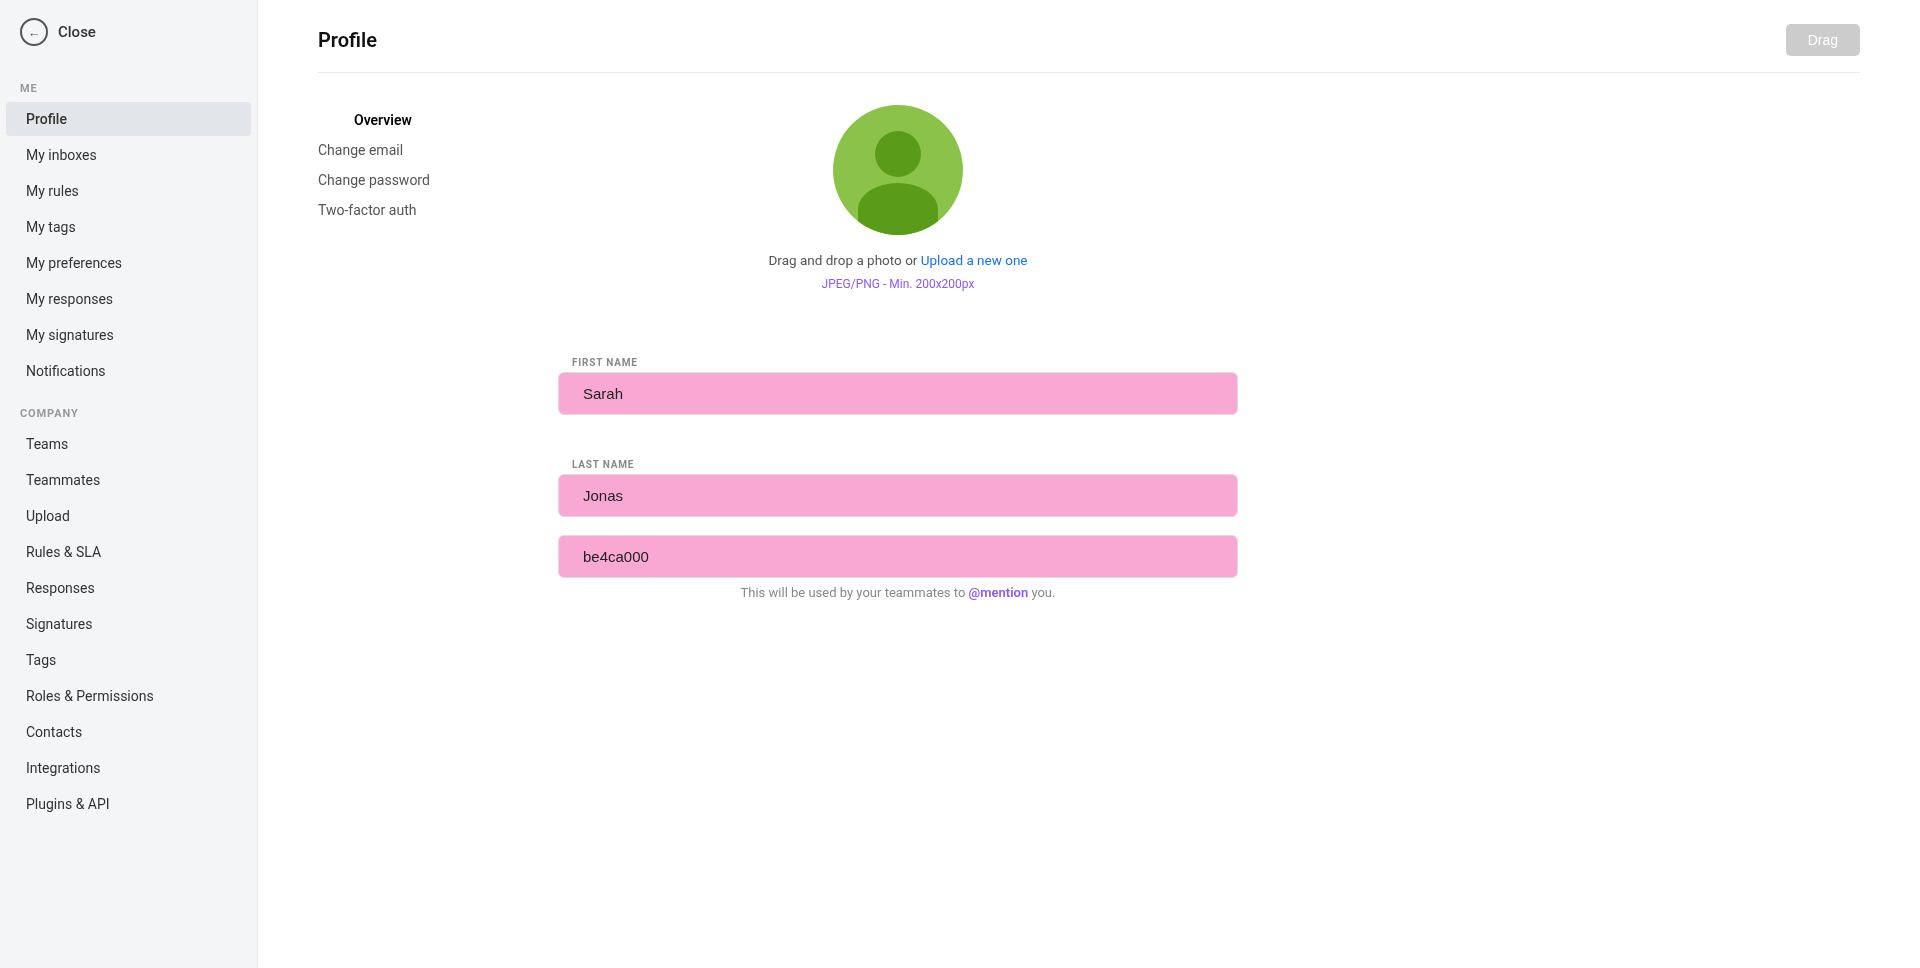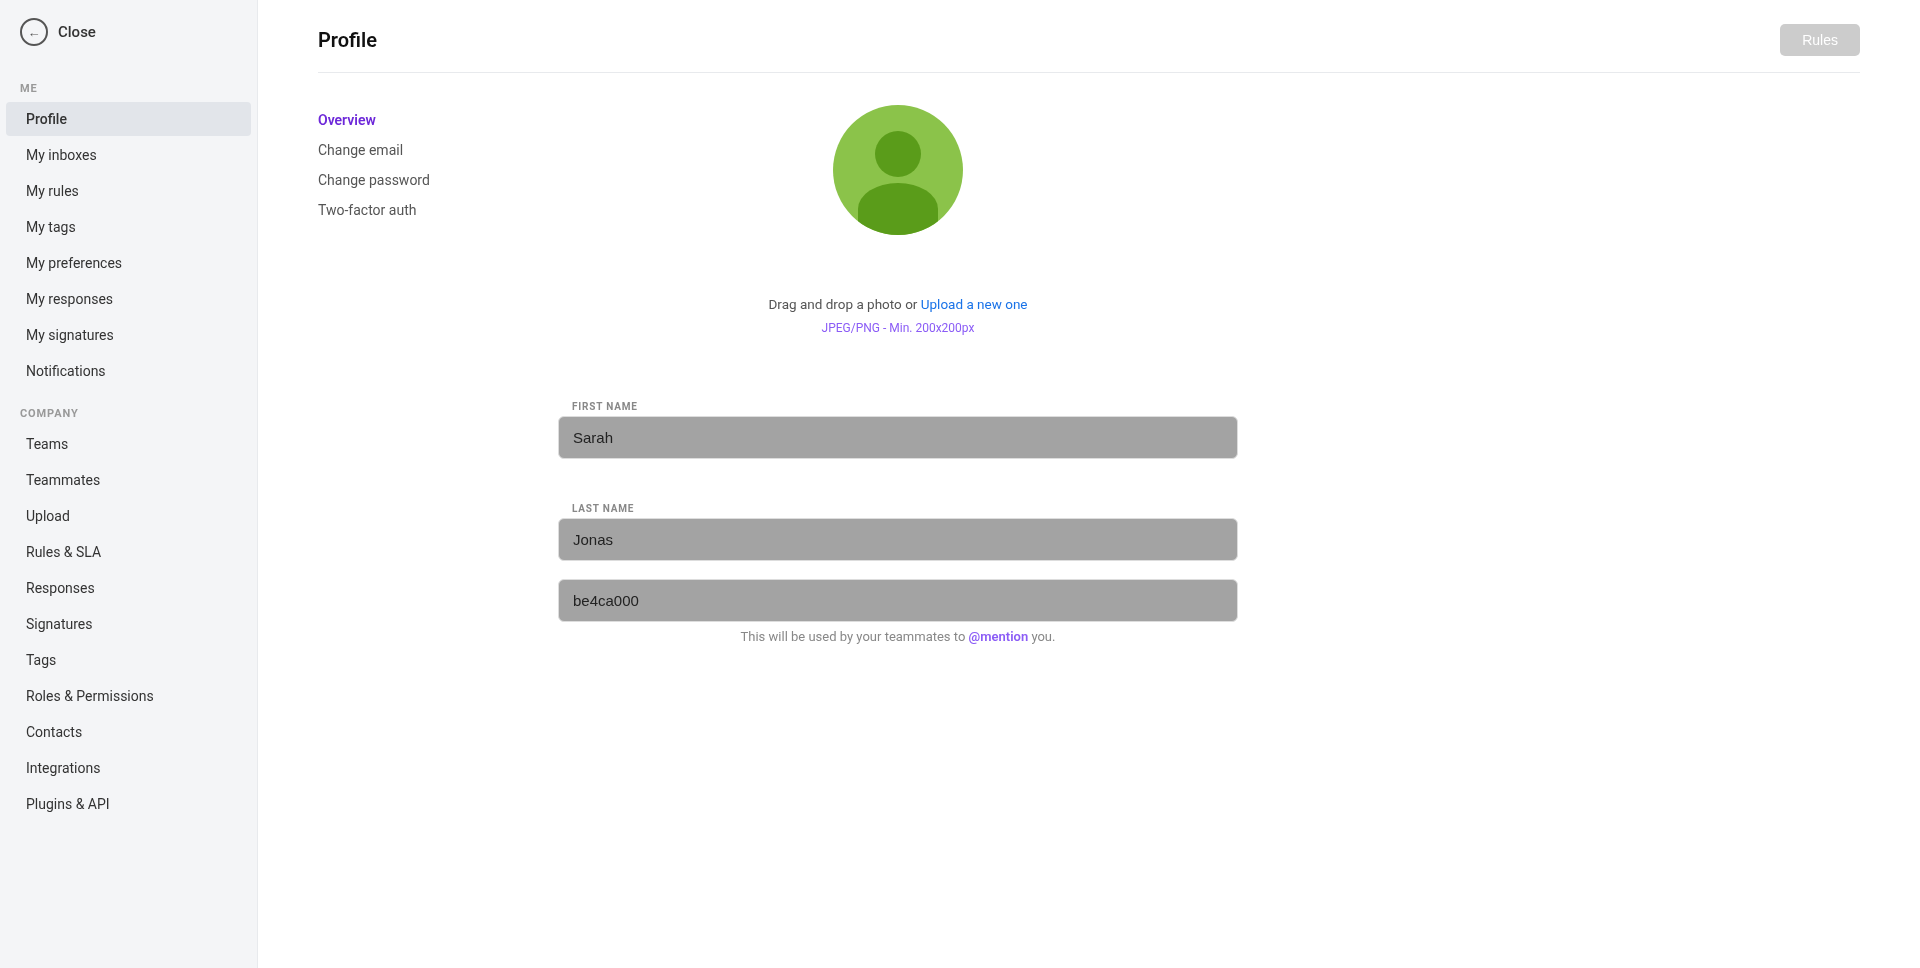--- a/index.html
+++ b/index.html
@@ -101,38 +101,37 @@
     
     .content-nav {
       min-width: 160px;
     }
     .content-nav-item {
       font-size: 14px;
       color: #555;
       padding: 7px 0;
       cursor: pointer;
     }
-    .content-nav-item.active { font-weight: 600; color: #6d28d9; }
+    .content-nav-item.active { font-weight: 600; color: #000000; margin-left: 36px; }
 
     
     .form-area {
       flex: 1;
       max-width: 680px;
       display: flex;
       flex-direction: column;
       align-items: center;
     }
 
     
     .avatar-container {
       display: flex;
       flex-direction: column;
       align-items: center;
       margin-bottom: 36px;
-      gap: 44px;
     }
 
     .avatar-circle {
       width: 130px;
       height: 130px;
       border-radius: 50%;
       background: #8bc34a;
       display: flex;
       align-items: flex-end;
       justify-content: center;
@@ -192,27 +191,27 @@
       letter-spacing: 0.08em;
       color: #888;
       text-transform: uppercase;
       margin-bottom: 4px;
       padding: 0 14px;
       margin-top: 26px;
     }
 
     .field-input {
       width: 100%;
-      padding: 12px 14px;
+      padding: 12px 24px;
       border: 1px solid #ddd;
       border-radius: 6px;
       font-size: 15px;
       color: #222;
       outline: none;
-      background: #a3a3a3;
+      background: #f9a8d4;
     }
 
     .field-hint {
       font-size: 13px;
       color: #888;
       margin-top: 7px;
       text-align: center;
     }
     .field-hint strong { color: #8b5cf6; font-weight: 600; }
   </style>
@@ -247,21 +246,21 @@
   <div class="sidebar-item">Tags</div>
   <div class="sidebar-item">Roles &amp; Permissions</div>
   <div class="sidebar-item">Contacts</div>
   <div class="sidebar-item">Integrations</div>
   <div class="sidebar-item">Plugins &amp; API</div>
 </aside>
 
 <main class="main">
   <div class="main-header">
     <h1 class="main-title">Profile</h1>
-    <button class="save-btn">Rules</button>
+    <button class="save-btn">Drag</button>
   </div>
 
   <div class="content-layout">
 
     <nav class="content-nav">
       <div class="content-nav-item active">Overview</div>
       <div class="content-nav-item">Change email</div>
       <div class="content-nav-item">Change password</div>
       <div class="content-nav-item">Two-factor auth</div>
     </nav>

